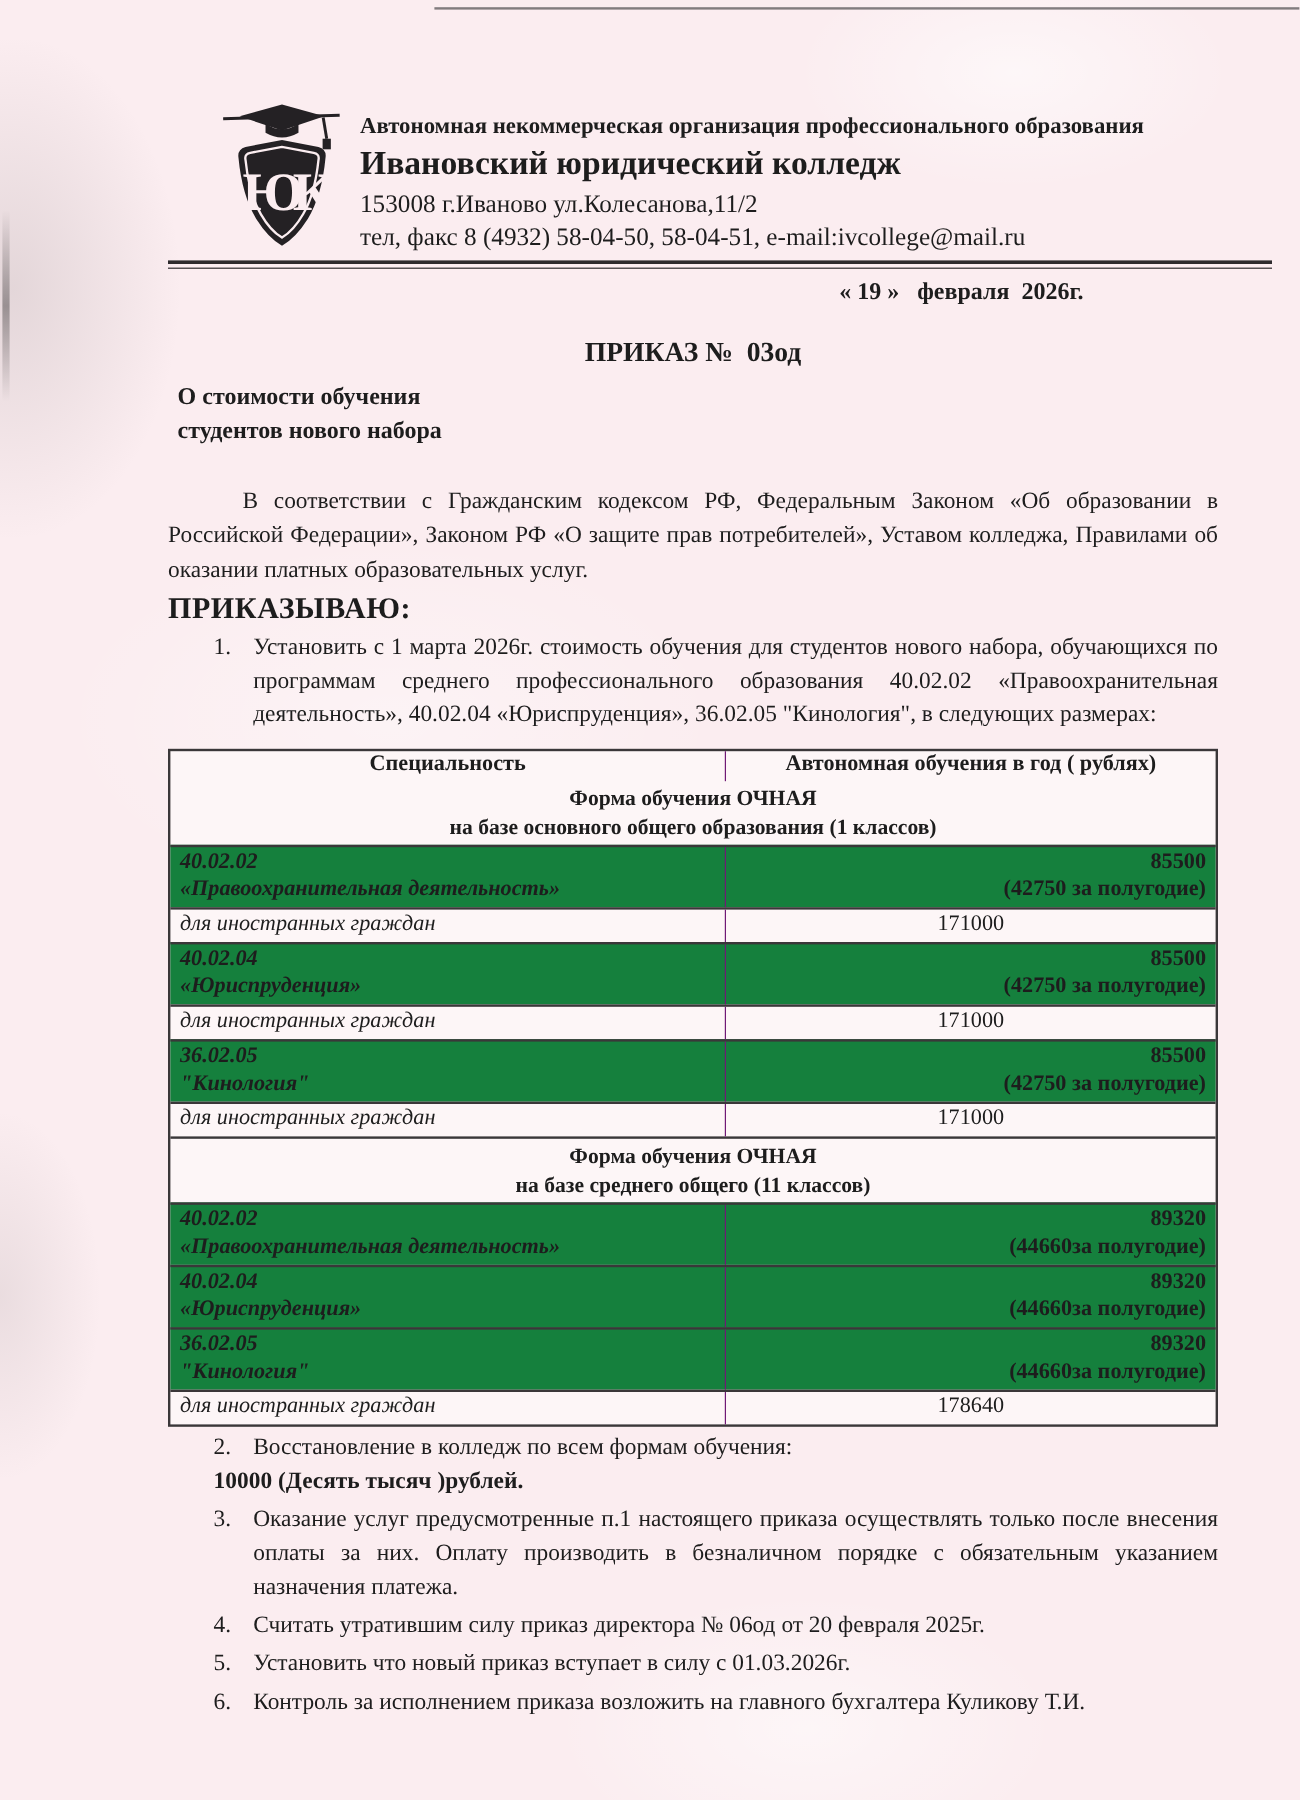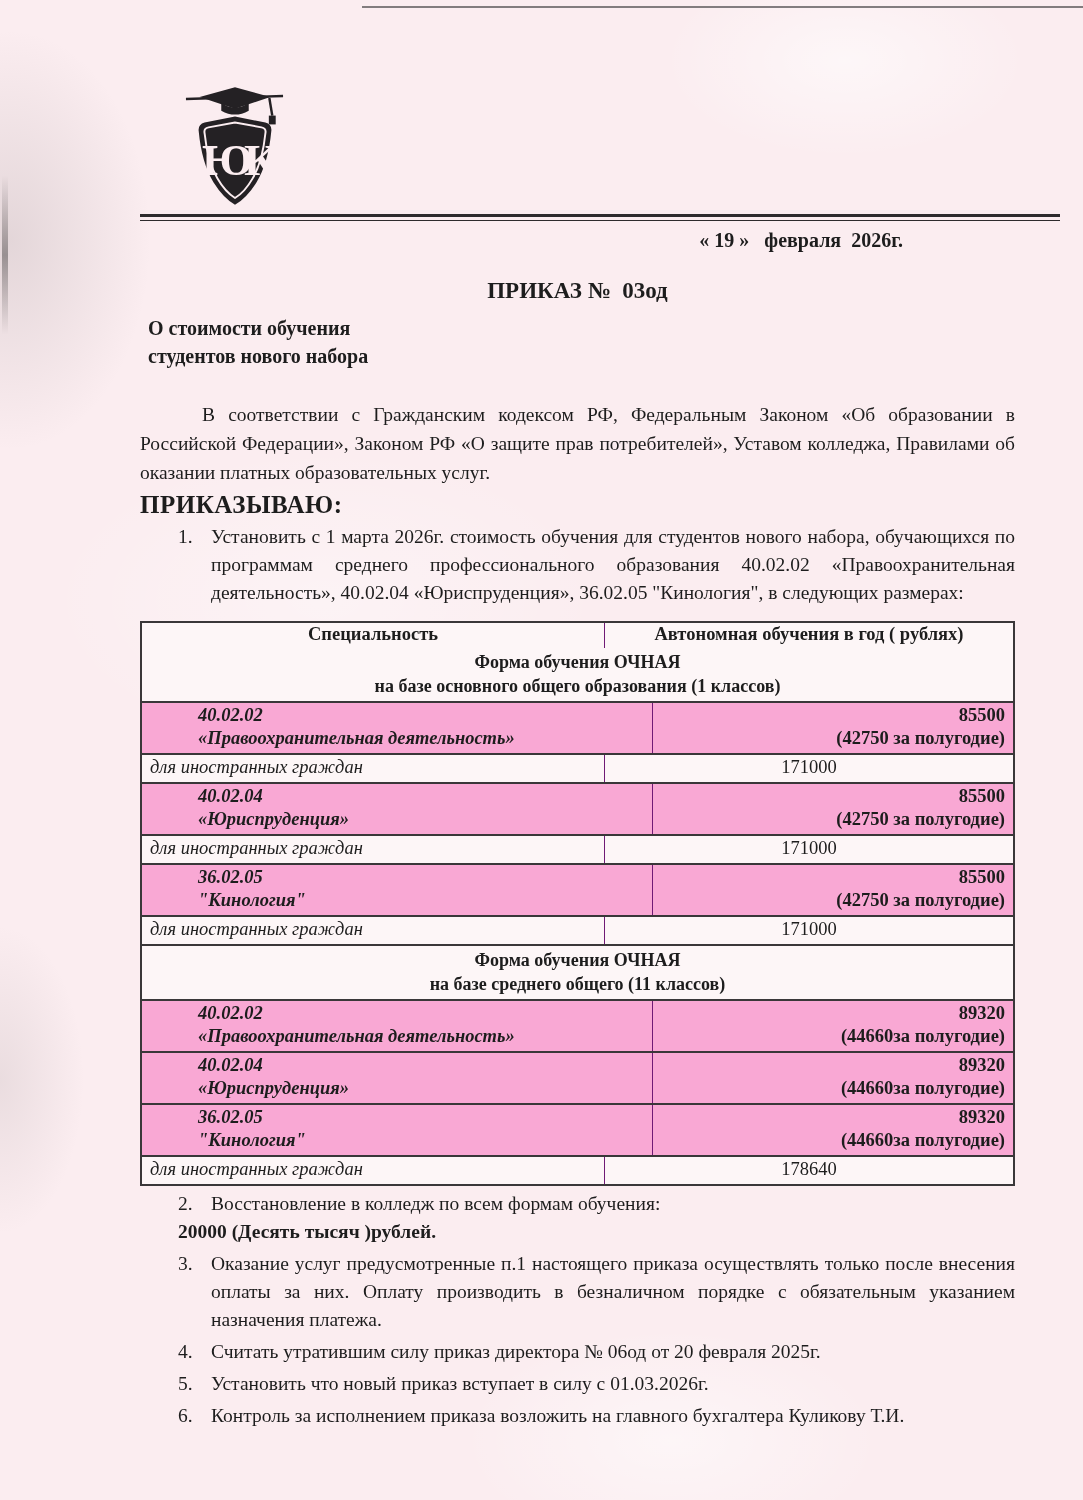--- a/index.html
+++ b/index.html
@@ -48,21 +48,21 @@
   .t-row{display:flex;border-top:2px solid #3a3739;}
   .t-row:first-child{border-top:none;}
   .head-row .cell{font-weight:bold;text-align:center;padding:6px 8px 8px;}
   .cell{box-sizing:border-box;font-size:18.5px;}
   .cell.left{width:463px;border-right:1px solid #701a75;padding:1px 8px 3px;}
   .cell.right{flex:1;text-align:center;padding:1px 8px 3px;}
   .head-row .cell.left{display:flex;align-items:center;justify-content:center;}
   .t-row.section{display:block;text-align:center;font-weight:bold;padding:2px 0 3px;}
   .sec-line{line-height:24px;font-size:18px;}
   .t-line{line-height:23px;}
-  .t-row.spec{background:#f9a8d4;padding-left:48px;}
+  .t-row.spec{background:#15803d;}
   .t-row.spec .cell.left .t-line{font-weight:bold;font-style:italic;}
   .t-row.spec .cell.right .t-line{font-weight:bold;text-align:right;}
   .t-row.foreign .cell.left .t-line{font-style:italic;}
 </style>
 </head>
 <body>
 
 <div class="scan-edge-top"></div>
 <div class="scan-smudge"></div>
 
@@ -74,20 +74,26 @@
         <line x1="2" y1="15" x2="101" y2="12" stroke="#242124" stroke-width="2.5"></line>
         <polygon points="52,3 88,13 52,25 16,13" fill="#242124"></polygon>
         <path d="M38 19 Q52 29 66 19 L66 27 Q52 35 38 27 Z" fill="#242124"></path>
         <line x1="87" y1="14" x2="90" y2="32" stroke="#242124" stroke-width="2.5"></line>
         <rect x="86.5" y="32" width="7" height="9" fill="#242124"></rect>
         <path d="M52 33 L21 39 Q14 41 15 48 Q18 80 30 100 Q40 116 52 123 Q64 116 74 100 Q86 80 89 48 Q90 41 83 39 Z" fill="#242124"></path>
         <path d="M52 39 L25 44 Q20 45 21 50 Q24 79 34 96 Q42 110 52 116 Q62 110 70 96 Q80 79 83 50 Q84 45 79 44 Z" fill="none" stroke="#fbedf0" stroke-width="2"></path>
         <text x="52" y="93" text-anchor="middle" font-size="46" font-weight="bold" font-family="Liberation Serif, serif" fill="#fbedf0" letter-spacing="-9">ЮК</text>
       </svg>
     </div>
+    <div class="lh-text">
+      <div class="org-type">Автономная некоммерческая организация профессионального образования</div>
+      <div class="college-name">Ивановский юридический колледж</div>
+      <div class="lh-addr">153008 г.Иваново ул.Колесанова,11/2</div>
+      <div class="lh-contacts">тел, факс 8 (4932) 58-04-50, 58-04-51, e-mail:ivcollege@mail.ru</div>
+    </div>
   </div>
 
   <div class="double-rule"></div>
 
   <div class="date-line">« 19 »   февраля  2026г.</div>
 
   <div class="order-title">ПРИКАЗ №  03од</div>
 
   <div class="subject">
     <div>О стоимости обучения</div>
@@ -210,21 +216,21 @@
           </div>
         </div>
       </div>
   </div>
 
   <div>
       <div class="list-item">
         <div class="num" style="display: inline-block;">2.</div>
         <div class="item-text">Восстановление в колледж по всем формам обучения:</div>
       </div>
-      <div class="bold-line">20000 (Десять тысяч )рублей.</div>
+      <div class="bold-line">10000 (Десять тысяч )рублей.</div>
       <div class="list-item">
         <div class="num" style="display: inline-block;">3.</div>
         <div class="item-text">Оказание услуг предусмотренные п.1 настоящего приказа осуществлять только после внесения оплаты за них. Оплату производить в безналичном порядке с обязательным указанием назначения платежа.</div>
       </div>
       <div class="list-item">
         <div class="num" style="display: inline-block;">4.</div>
         <div class="item-text">Считать утратившим силу приказ директора № 06од от 20 февраля  2025г.</div>
       </div>
       <div class="list-item">
         <div class="num" style="display: inline-block;">5.</div>

